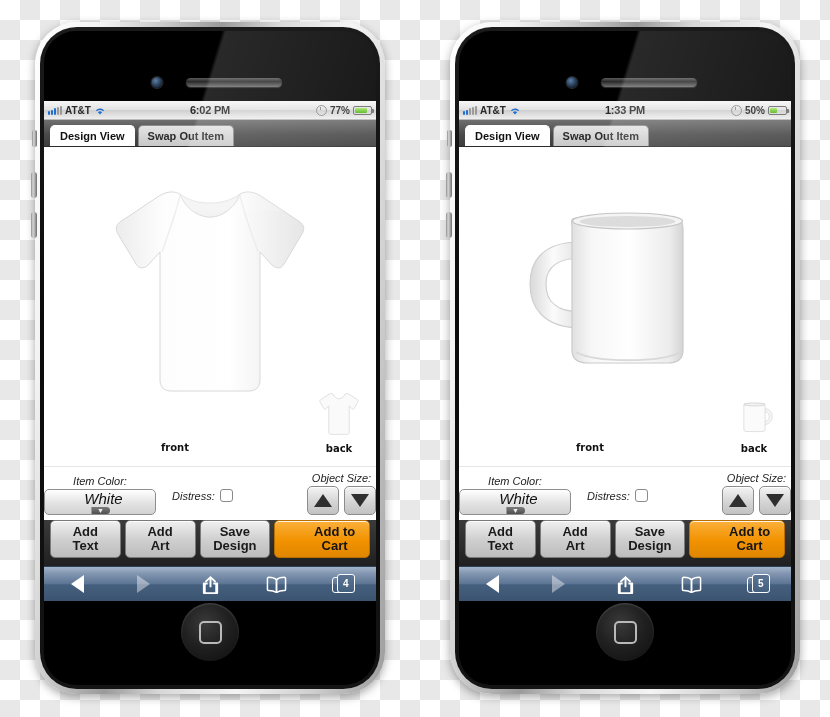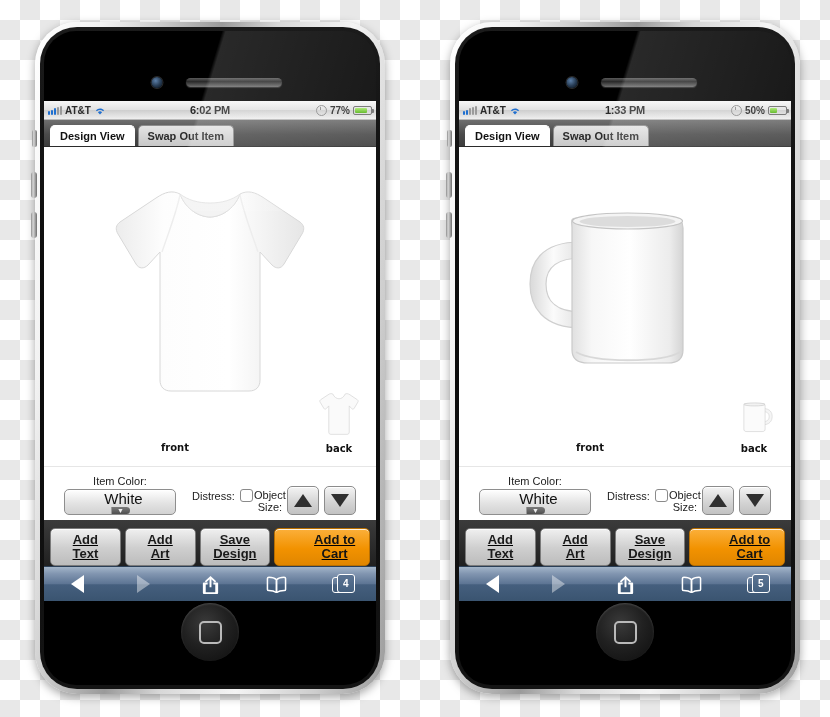--- a/index.html
+++ b/index.html
@@ -109,56 +109,55 @@
   .canvas{flex:1 1 auto;position:relative;background:#fff;overflow:hidden;}
   .product{position:absolute;left:0;right:0;top:4px;bottom:34px;display:flex;align-items:center;justify-content:center;}
   .lbl-front{position:absolute;left:0;right:70px;bottom:13px;text-align:center;
     font-size:10px;font-weight:bold;color:#111;font-family:"DejaVu Sans",sans-serif;}
   .thumb{position:absolute;right:12px;bottom:30px;width:50px;height:52px;display:flex;align-items:flex-end;justify-content:center;}
   .lbl-back{position:absolute;right:12px;bottom:12px;width:50px;text-align:center;
     font-size:10px;font-weight:bold;color:#111;font-family:"DejaVu Sans",sans-serif;}
 
   
   .controls{
-    flex:0 0 48px;display:flex;align-items:flex-end;padding:0 20px 5px;background:#fff;
-    border-top:1px solid #e6e6e6;position:relative;
+    flex:0 0 48px;display:flex;align-items:flex-end;padding:0 0 5px;background:#fff;
+    border-top:1px solid #e6e6e6;position:relative;font-style:italic;
   }
   .ctl{display:flex;flex-direction:column;}
   .ctl-label{font-size:11px;color:#222;text-align:center;margin-bottom:2px;}
   .select{
     width:110px;height:24px;display:flex;align-items:center;
     border:1px solid #8e8e8e;border-radius:5px;
     background:linear-gradient(180deg,#ffffff,#e3e3e3 55%,#d2d2d2);
     box-shadow:inset 0 1px 0 #fff;
     flex-direction:column;
   }
   .select .val{flex:1;padding-left:7px;font-size:15px;color:#111;}
   .select .arrow{
     width:18px;height:100%;border-left:1px solid #9a9a9a;border-radius:0 4px 4px 0;
     background:linear-gradient(180deg,#7b7b7b,#4f4f4f);
     display:flex;align-items:center;justify-content:center;color:#eee;font-size:7px;
   }
   .distress{display:flex;align-items:center;gap:5px;margin:0 0 13px 16px;}
   .distress .t{font-size:11px;color:#222;}
   .chk{width:11px;height:11px;border:1px solid #8a8a8a;border-radius:3px;background:#fff;}
-  .sizebox{margin-left:auto;display:flex;flex-direction:row;align-items:flex-end;}
+  .sizebox{margin-left:auto;display:flex;flex-direction:column;align-items:center;}
   .size-btns{display:flex;gap:5px;}
   .sbtn{
     width:30px;height:27px;border:1px solid #8c8c8c;border-radius:5px;
     background:linear-gradient(180deg,#f4f4f4,#d5d5d5 55%,#c2c2c2);
     display:flex;align-items:center;justify-content:center;box-shadow:inset 0 1px 0 #fff;
   }
   .tri-up{width:0;height:0;border-left:9px solid transparent;border-right:9px solid transparent;border-bottom:13px solid #2f2f2f;}
   .tri-dn{width:0;height:0;border-left:9px solid transparent;border-right:9px solid transparent;border-top:13px solid #2f2f2f;}
 
   
   .actionbar{
-    flex:0 0 46px;display:flex;align-items:flex-end;gap:4px;padding:0 6px;
+    flex:0 0 46px;display:flex;align-items:flex-start;gap:4px;padding:0 6px;
     background:linear-gradient(180deg,#3b3b3b,#202020);
-    text-decoration:underline;
   }
   .abtn{
     flex:1;height:36px;border-radius:5px;border:1px solid #7a7a7a;
     background:linear-gradient(180deg,#f0f0f0,#cfcfcf 52%,#bcbcbc);
     color:#1a1a1a;font-size:13px;font-weight:bold;line-height:14px;
     display:flex;align-items:center;justify-content:center;text-align:center;
     box-shadow:inset 0 1px 0 rgba(255,255,255,.85);
   }
   .abtn.cart{
     background:linear-gradient(180deg,#fbb03b,#f29200 55%,#e08600);

